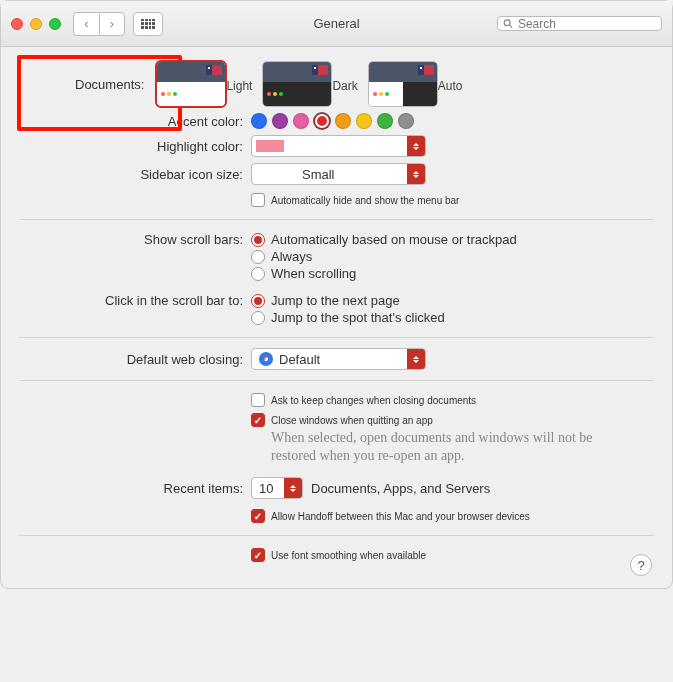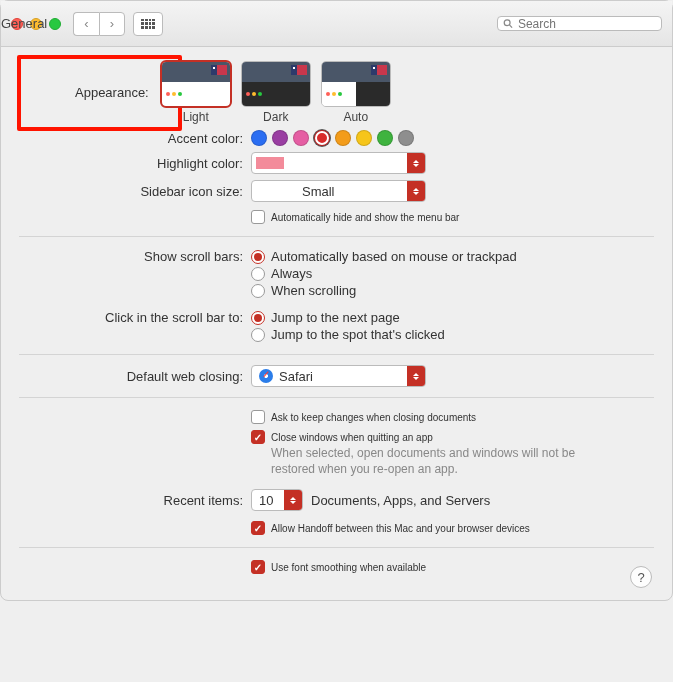--- a/index.html
+++ b/index.html
@@ -30,37 +30,37 @@
     display:flex; align-items:center; justify-content:center; font-size:13px; color:#888;
   }
   .navbtn:first-child { border-radius:4px 0 0 4px; border-right:none; }
   .navbtn:last-child  { border-radius:0 4px 4px 0; }
   .gridbtn {
     width:30px; height:24px; background:#fff; border:1px solid #bbb; border-radius:4px;
     display:flex; align-items:center; justify-content:center;
   }
   .gridicon { width:14px; height:10px; display:grid; grid-template-columns:repeat(4,1fr); grid-template-rows:repeat(3,1fr); gap:1px; }
   .gridicon span { background:#555; }
-  .title { position:absolute; left:0; right:0; font-size:13px; color:#444; pointer-events:none; }
+  .title { position:absolute; left:0; right:0; text-align:center; font-size:13px; color:#444; pointer-events:none; }
   .search {
     margin-left:auto; width:165px; height:15px; background:#fff;
     border:1px solid #bbb; border-radius:4px; display:flex; align-items:center; padding:0 5px; gap:5px;
   }
   .search input { border:none; outline:none; font-size:12px; width:100%; background:transparent; }
   .magicon { width:11px; height:11px; display:block; }
   .magicon circle { fill:none; stroke:#888; stroke-width:1.5; }
   .magicon line { stroke:#888; stroke-width:1.5; }
   .content { padding:8px 18px 18px 18px; }
   .row { display:flex; align-items:center; margin-bottom:6px; }
   .row-start { display:flex; align-items:flex-start; margin-bottom:4px; }
   .labelcol { width:232px; text-align:right; padding-right:8px; color:#333; font-size:13px; }
   .hr { border:none; border-top:1px solid #d4d4d4; margin:10px 0; }
   
   .tiles { display:flex; gap:10px; }
-  .tile { display:flex; flex-direction:column; align-items:center; cursor:pointer; }
+  .tile { display:flex; flex-direction:row; align-items:center; cursor:pointer; }
   .thumb {
     width:70px; height:46px; border-radius:5px; border:1px solid #bbb; overflow:hidden;
     position:relative;
   }
   .thumb .top { height:45%; background:#4a5668; }
   .thumb .bot { height:55%; background:#fff; display:flex; align-items:center; padding-left:4px; gap:3px; }
   .thumb.dark .bot { background:#2a2a2a; }
   .thumb.auto .bot { background:linear-gradient(90deg,#fff 50%,#2a2a2a 50%); }
   .dot3 { display:flex; gap:2px; }
   .dot3 span { width:4px; height:4px; border-radius:50%; }
@@ -99,21 +99,21 @@
     width:14px; height:14px; border:1px solid #999; border-radius:3px; background:#fff;
     display:flex; align-items:center; justify-content:center;
   }
   .chkbox.checked { background:#c43025; border-color:#c43025; }
   .chkbox.checked::after { content:"✓"; color:#fff; font-size:10px; font-weight:bold; }
   
   .radio { display:flex; align-items:center; gap:6px; font-size:13px; cursor:pointer; margin:2px 0; }
   .rbox { width:14px; height:14px; border:1px solid #999; border-radius:50%; background:#fff; position:relative; }
   .rbox.checked { border-color:#c43025; }
   .rbox.checked::after { content:""; position:absolute; inset:2px; border-radius:50%; background:#c43025; }
-  .fine { font-size:12px; color:#888; margin-left:20px; margin-top:2px; max-width:330px; line-height:1.3; }
+  .fine { font-size:14px; color:#888; margin-left:20px; margin-top:2px; max-width:330px; line-height:1.3;font-family:Liberation Serif, serif; }
   .help {
     position:absolute; right:20px; bottom:12px; width:22px; height:22px; border:1px solid #bbb;
     border-radius:50%; background:#fdfdfd; display:flex; align-items:center; justify-content:center;
     font-size:13px; color:#555; cursor:pointer;
   }
   .safari-ico { width:14px; height:14px; border-radius:50%; background:radial-gradient(circle,#fff 20%,#2b7de9 22%,#2b7de9 100%); display:inline-block; margin-right:2px; position:relative; }
   .safari-ico::after { content:""; position:absolute; left:50%; top:50%; width:1px; height:7px; background:#ff3b30; transform:translate(-50%,-75%) rotate(40deg); }
 </style>
 </head>
 <body>
@@ -154,21 +154,21 @@
       </svg>
       <input type="text" placeholder="Search" style="">
     </div>
   </div>
 
   <div class="content" style="position:relative;">
 
     <div class="row" style="margin-top:6px;">
       <div class="appearance-wrap">
         <div class="highlight-box" style="left:-2px; top:-6px; width:165px; height:76px;"></div>
-        <div class="labelcol" style="width:auto; padding-left:56px;">Appearance:</div>
+        <div class="labelcol" style="width:auto; padding-left:56px;">Documents:</div>
         <div class="tiles" style="margin-left:4px;">
           <div class="tile">
             <div class="thumb selected">
                 <div class="top">
                   <div class="flag">
                     <div class="f1"></div>
                     <div class="f2"></div>
                     <div class="f3"></div>
                   </div>
                 </div>
@@ -303,21 +303,21 @@
         </div>
     </div>
 
     <hr class="hr">
 
     <div class="row">
       <div class="labelcol">Default web closing:</div>
       <div class="select" style="width:175px;">
         <div class="seltext" style="flex:1; display:flex; align-items:center; gap:4px;">
           <span class="safari-ico"></span>
-          <span>Safari</span>
+          <span>Default</span>
         </div>
         <div class="selbtn">
             <div class="arr up"></div>
             <div class="arr down"></div>
           </div>
       </div>
     </div>
 
     <hr class="hr">
 

